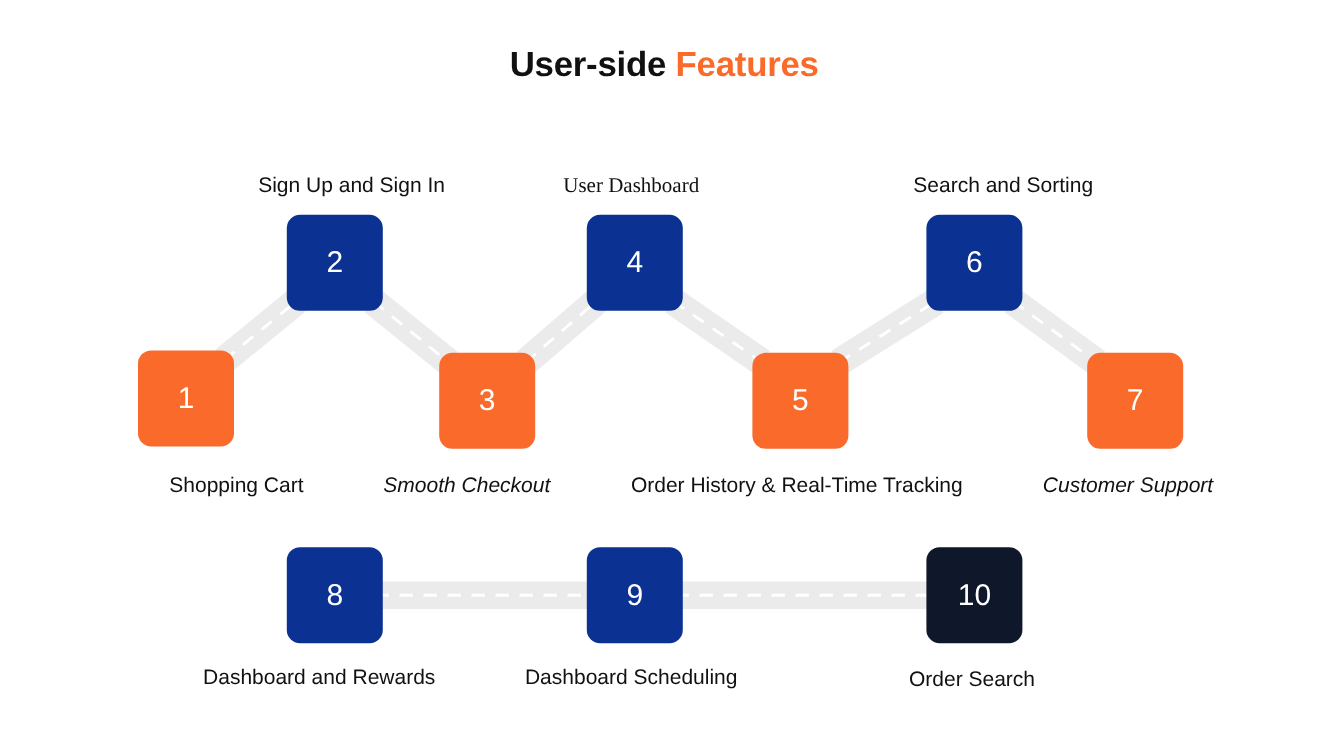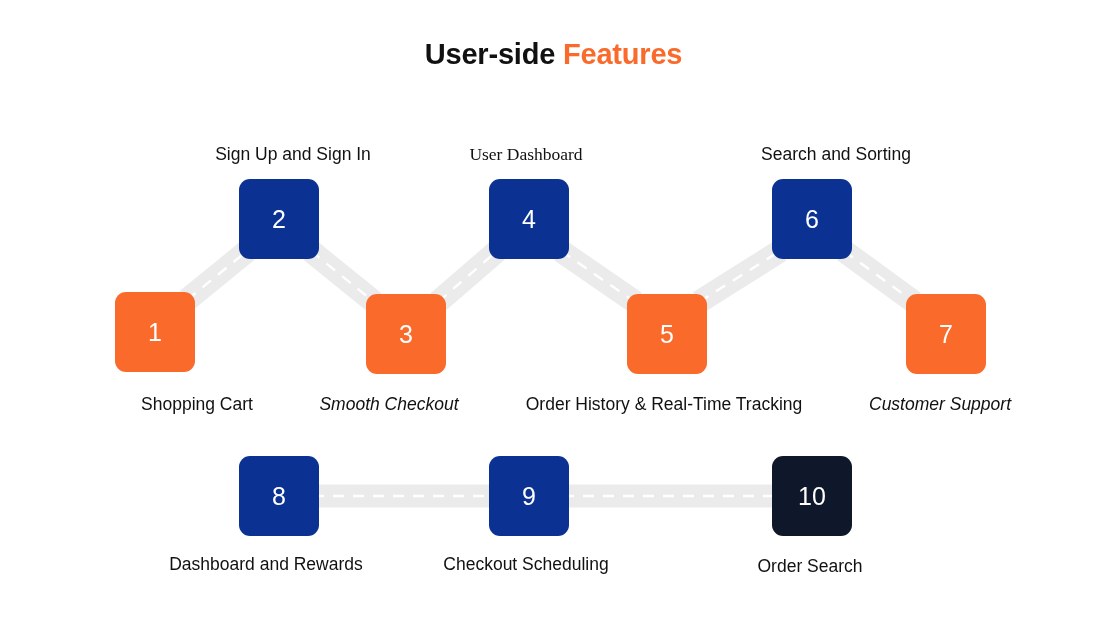--- a/index.html
+++ b/index.html
@@ -114,20 +114,20 @@
         <span>7</span>
       </div>
       <div class="caption" style="left: 940px; top: 396px; font-style: italic;">Customer Support</div>
       <div class="node blue" style="left: 239px; top: 456px; background: rgb(11, 50, 147);">
         <span>8</span>
       </div>
       <div class="caption" style="left: 266px; top: 556px;">Dashboard and Rewards</div>
       <div class="node blue" style="left: 489px; top: 456px; background: rgb(11, 50, 147);">
         <span>9</span>
       </div>
-      <div class="caption" style="left: 526px; top: 556px;">Checkout Scheduling</div>
+      <div class="caption" style="left: 526px; top: 556px;">Dashboard Scheduling</div>
       <div class="node orange" style="left: 772px; top: 456px; background: #0f172a;">
         <span>10</span>
       </div>
       <div class="caption" style="left: 810px; top: 558px;">Order Search</div>
     </div>
 
 </div>
 
 </body></html>

